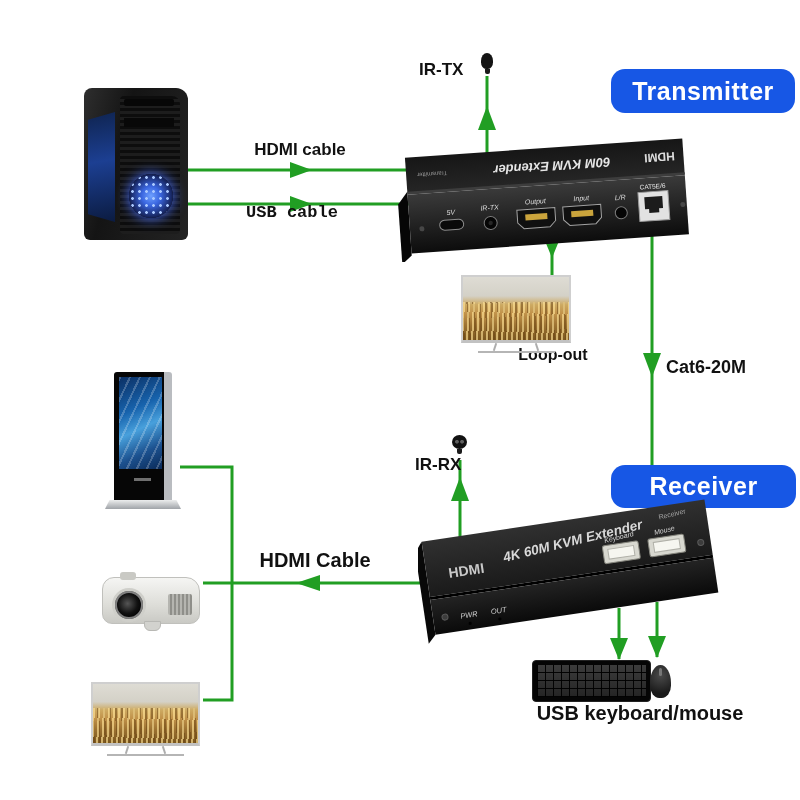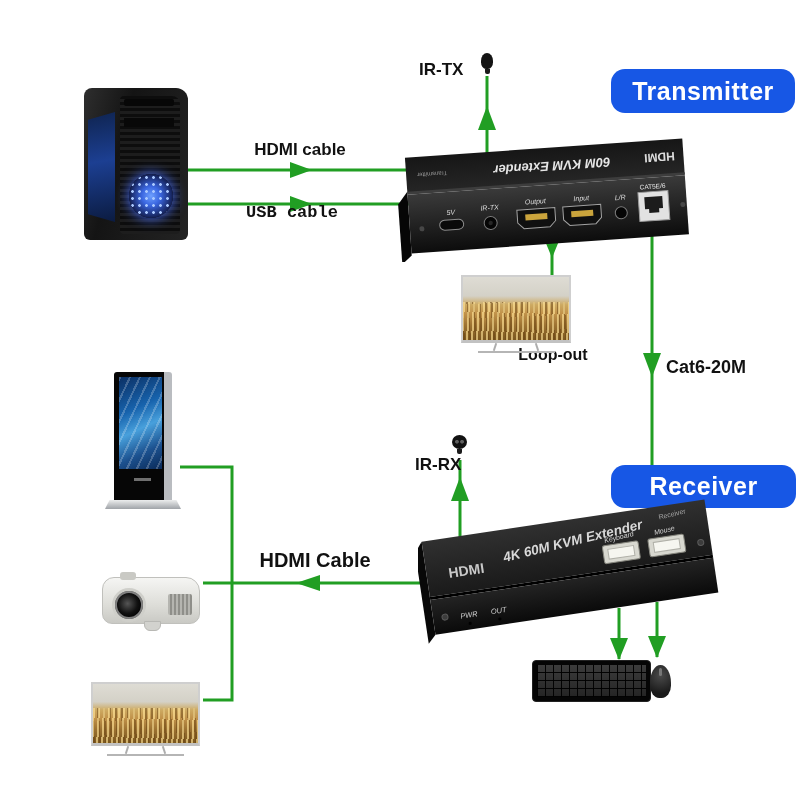--- a/index.html
+++ b/index.html
@@ -110,20 +110,21 @@
     </g>
   </svg>
 
   <div class="lbl center" style="left:244px;top:140px;width:112px;font-size:17px;z-index:2;">HDMI cable</div>
   <div class="lbl center" style="left:240px;top:203px;width:104px;font-size:17px;z-index:2;font-family:Liberation Mono, monospace;">USB cable</div>
   <div class="lbl" style="left:419px;top:60px;font-size:17px;z-index:2;">IR-TX</div>
   <div class="lbl" style="left:395px;top:455px;font-size:17px;z-index:2;margin-left:20px;">IR-RX</div>
   <div class="lbl center" style="left:501px;top:346px;width:104px;font-size:16px;z-index:2;">Loop-out</div>
   <div class="lbl" style="left:666px;top:357px;font-size:18px;z-index:2;">Cat6-20M</div>
   <div class="lbl center" style="left:253px;top:549px;width:124px;font-size:20px;z-index:2;">HDMI Cable</div>
+  <div class="lbl center" style="left:536px;top:702px;width:208px;font-size:20px;z-index:2;">USB keyboard/mouse</div>
 
   <div class="badge" style="left:611px;top:69px;width:184px;height:44px;z-index:2;">Transmitter</div>
   <div class="badge" style="left:611px;top:465px;width:185px;height:43px;z-index:2;">Receiver</div>
 
   <div class="abs pc" style="left:84px;top:88px;width:104px;height:152px;">
     <div class="body"></div>
     <div class="sidewin"></div>
     <div class="front"></div>
     <div class="vent"></div>
     <div class="drive"></div>

